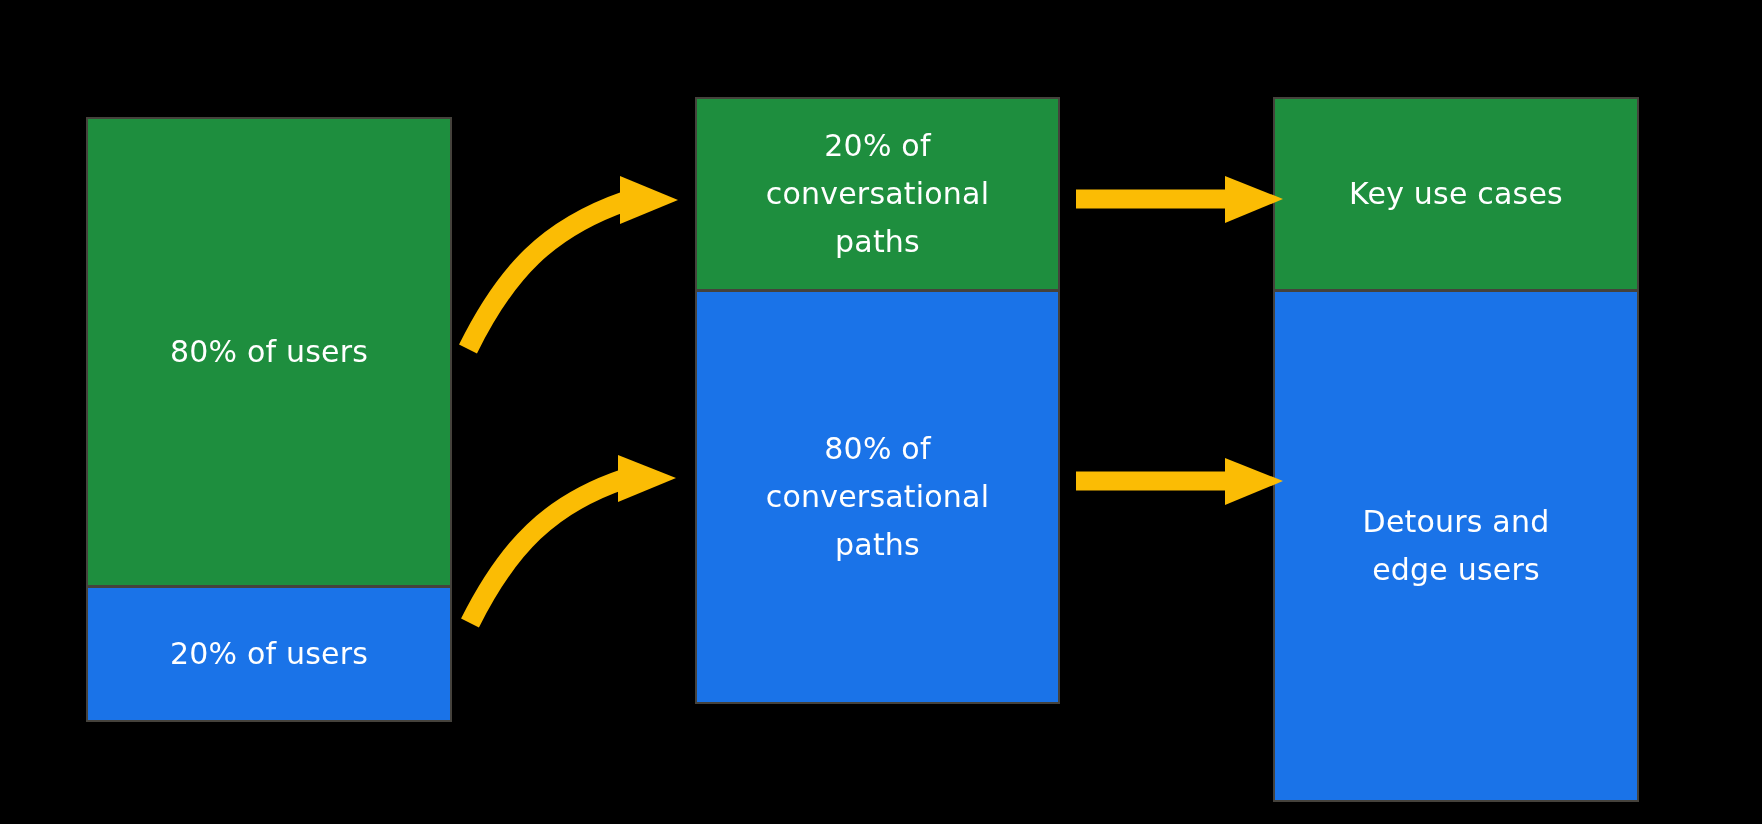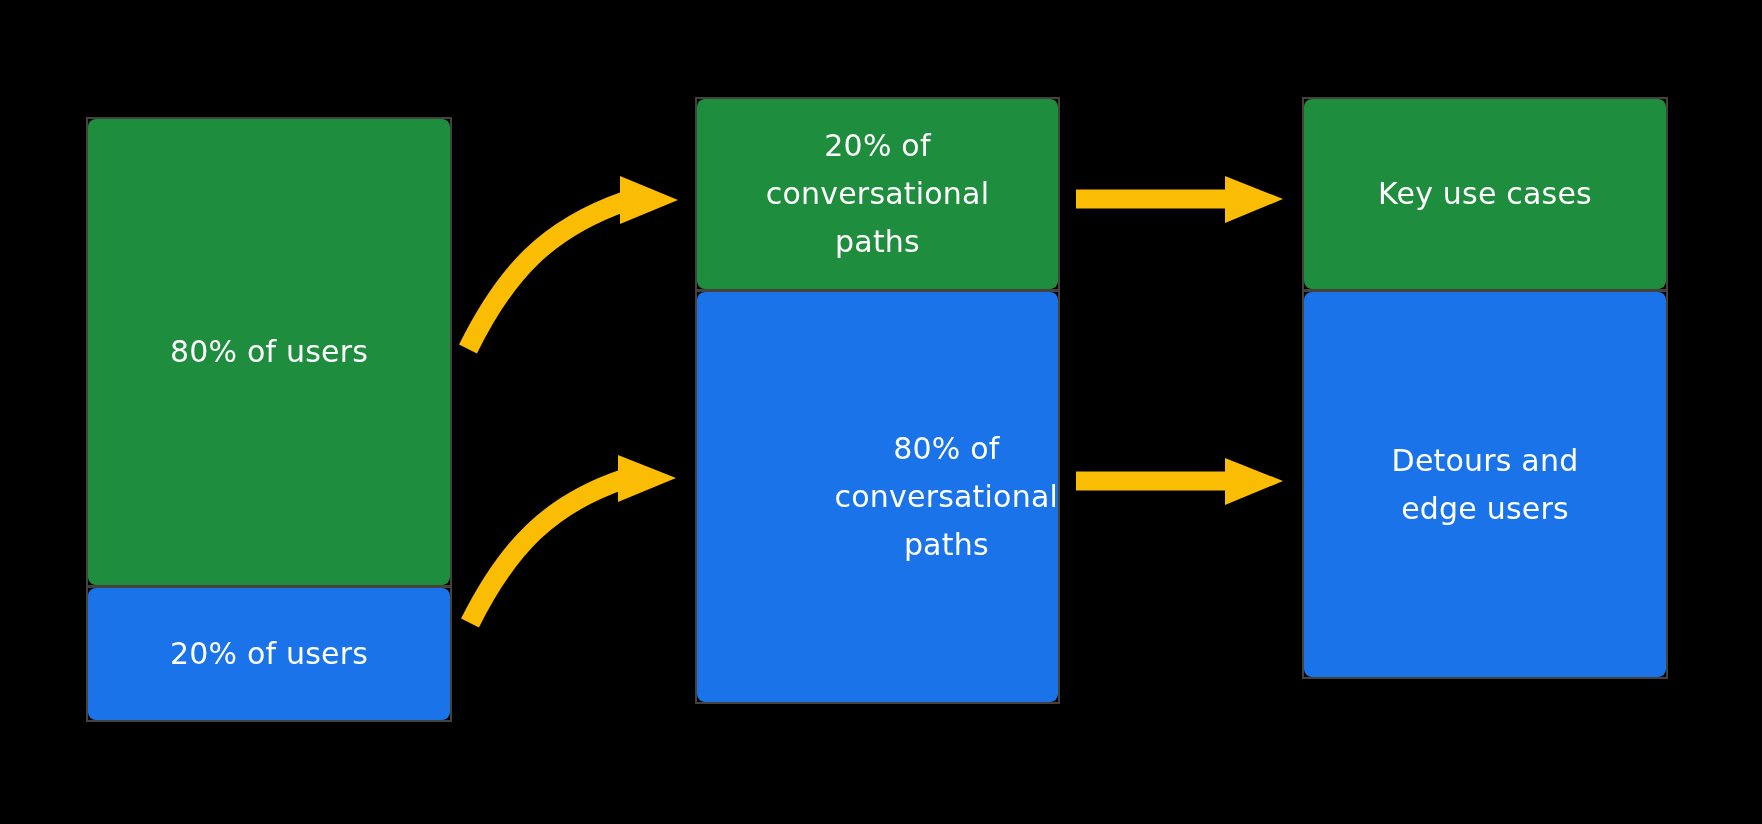--- a/index.html
+++ b/index.html
@@ -17,41 +17,40 @@
   }
   .column {
     position: absolute;
     display: flex;
     flex-direction: column;
     border: 2px solid #45423c;
     box-sizing: border-box;
   }
   .col-users   { left: 86px;  top: 97px; width: 366px; height: 605px; margin-top: 20px; }
   .col-paths   { left: 695px; top: 97px; width: 365px; height: 607px; }
-  .col-results { left: 1302px;top: 97px; width: 366px; height: 582px; }
+  .col-results { left: 1273px;top: 97px; width: 366px; height: 705px; }
 
   .segment {
     display: flex;
     align-items: center;
     justify-content: center;
     overflow: hidden;
-    border-radius: 8px;
   }
   .segment.green { background: #1e8e3e; }
   .segment.blue  { background: #1a73e8; }
   .divider {
     height: 3px;
     background: #45423c;
     flex: 0 0 auto;
   }
 
   .col-users   .seg-a { height: 466px; }
   .col-users   .seg-b { flex: 1; }
   .col-paths   .seg-a { height: 190px; }
-  .col-paths   .seg-b { flex: 1; justify-content: flex-end; }
+  .col-paths   .seg-b { flex: 1; }
   .col-results .seg-a { height: 190px; }
   .col-results .seg-b { flex: 1; }
 
   .seg-label {
     color: #ffffff;
     font-size: 30px;
     line-height: 48px;
     text-align: center;
     white-space: pre-line;
     letter-spacing: 0.2px;

